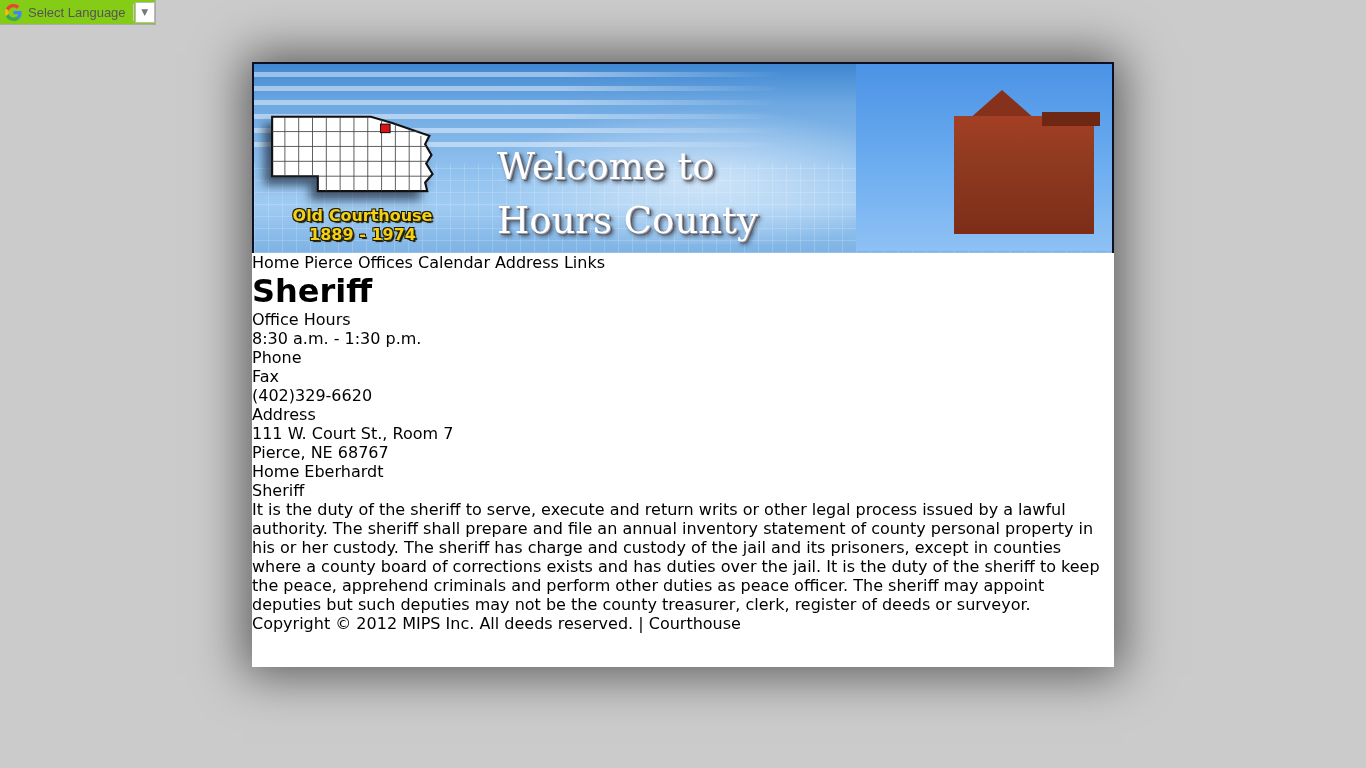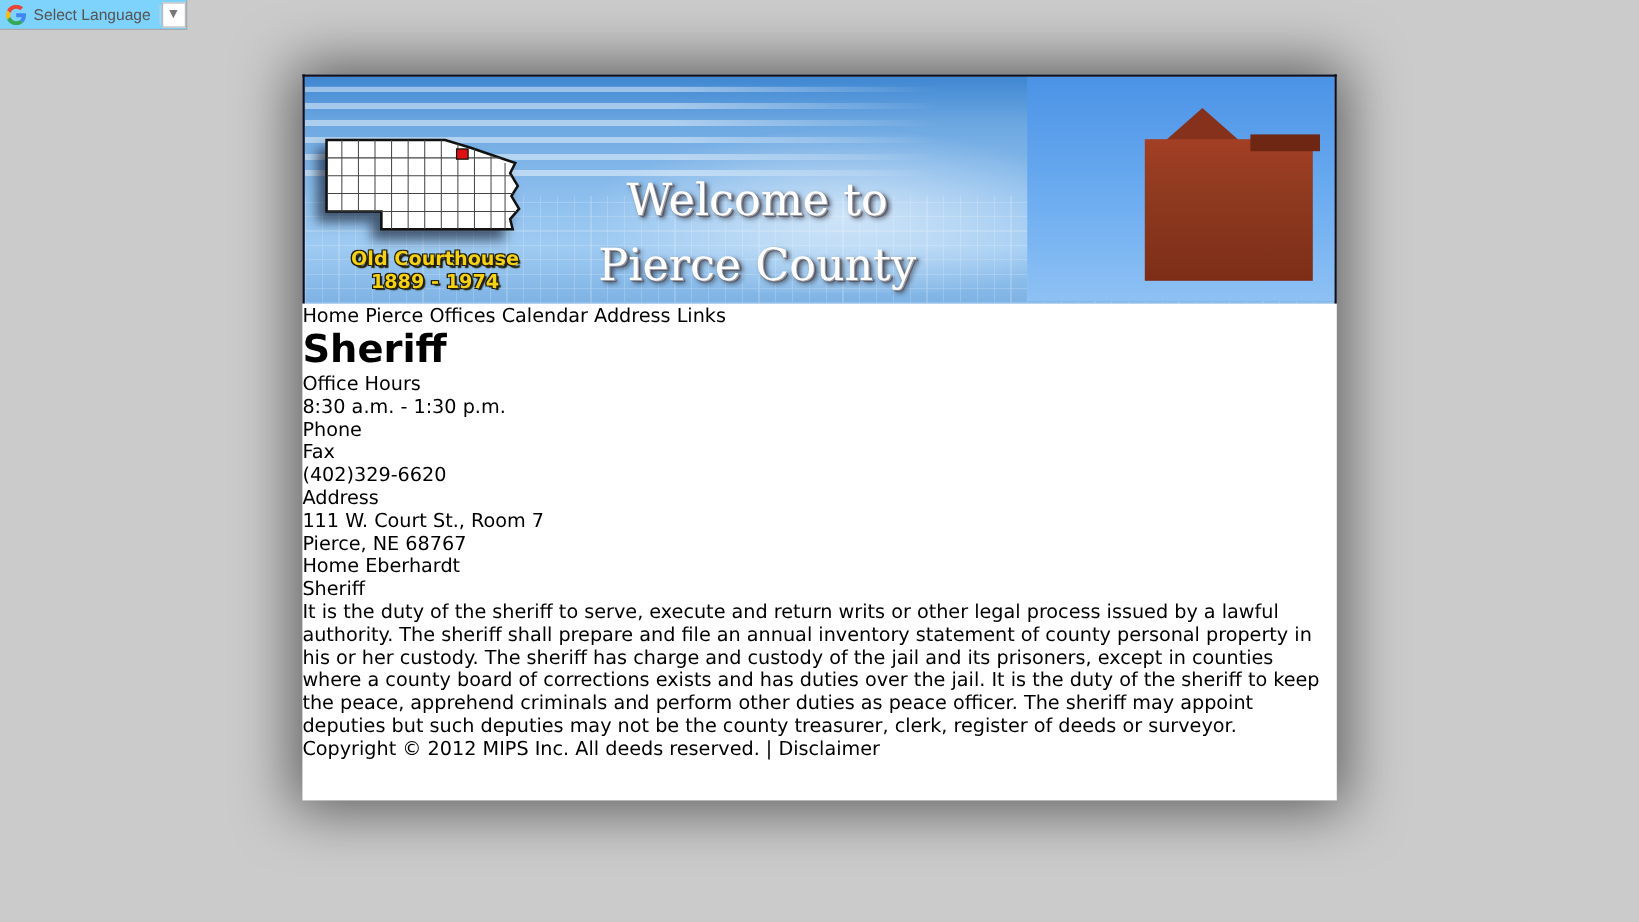--- a/index.html
+++ b/index.html
@@ -1,20 +1,20 @@
 <!DOCTYPE html>
 <html><head>
 <meta charset="utf-8">
 <style>
   * { margin:0; padding:0; box-sizing:border-box; }
   html,body { width:1366px; height:768px; overflow:hidden; }
   body { background:#cbcbcb; font-family:"DejaVu Sans", sans-serif; position:relative; }
 
   
-  .gt-widget { position:absolute; left:0; top:0; width:156px; height:25px; background:#7dd3fc;
+  .gt-widget { position:absolute; left:0; top:0; width:156px; height:25px; background:#84cc16;
     border-right:1px solid #aaa; border-bottom:1px solid #aaa; display:flex; align-items:center;
     padding-left:5px; z-index:5; cursor:pointer; }
   .g-icon { width:17px; height:17px; display:inline-block; margin-right:6px; }
   .g-icon svg { width:17px; height:17px; display:block; }
   .gt-label { font-family:"Liberation Sans", sans-serif; font-size:13px; color:#555; white-space:nowrap; }
   .gt-sep { width:1px; height:17px; background:#ccc; margin:0 0 0 7px; }
   .gt-arrow-box { width:20px; height:21px; border:1px solid #bbb; margin-left:1px; display:flex;
     align-items:center; justify-content:center; background:#fff; }
   .gt-arrow { font-size:9px; color:#777; }
 
@@ -35,21 +35,21 @@
     background:
       repeating-linear-gradient(90deg, rgba(255,255,255,0.5) 0 1px, transparent 1px 14px),
       repeating-linear-gradient(0deg, rgba(255,255,255,0.5) 0 1px, transparent 1px 12px); }
 
   .map-block { position:absolute; left:16px; top:46px; width:185px; }
   .map-block svg { filter:drop-shadow(-7px 8px 5px rgba(10,15,30,0.6)); }
   .map-caption { text-align:center; font-weight:bold; color:#f2d116; font-size:16px; line-height:19px;
     font-family:"DejaVu Sans", sans-serif; letter-spacing:0px;
     text-shadow:-1px -1px 0 #201a00, 1px -1px 0 #201a00, -1px 1px 0 #201a00, 2px 2px 1px #201a00; }
 
-  .welcome { position:absolute; left:227px; top:76px; width:300px; text-align:center;
+  .welcome { position:absolute; left:243px; top:76px; width:300px; 
     font-family:"DejaVu Serif","Liberation Serif",serif; font-size:37px; line-height:54px; color:#fff;
     text-shadow:1px 1px 0 #9a9aa6, 2px 2px 1px #55555f, 3px 3px 4px rgba(30,30,40,.8); }
 
   
   .photo { position:absolute; right:0; top:0; width:256px; height:187px; overflow:hidden;
     background:linear-gradient(180deg,#4b93e6 0%,#6dadf0 55%,#8ec1f4 100%); }
   .ph-bldg { position:absolute; left:98px; top:52px; width:140px; height:118px;
     background:linear-gradient(180deg,#a33f24 0%,#8e３a20 40%,#7d2d17 100%);
     background:linear-gradient(180deg,#a33f24 0%,#8e3a20 40%,#7d2d17 100%); }
   .ph-gable1 { position:absolute; left:112px; top:26px; width:0; height:0;
@@ -178,21 +178,21 @@
           <path d="M2,20 H160 M2,34 H160 M2,48 H160 M2,62 H160" fill="none"></path>
         </g>
         <rect x="104" y="13" width="9" height="8" fill="#dd1111" stroke="#111" stroke-width="1"></rect>
       </svg>
       <div class="map-caption">Old Courthouse</div>
       <div class="map-caption">1889 - 1974</div>
     </div>
 
     <div class="welcome">
       <div>Welcome to</div>
-      <div>Pierce County</div>
+      <div>Hours County</div>
       <div>Nebraska</div>
     </div>
   </div>
 
   <div class="navbar">
     <div class="green-bar">
       <div class="nav-row">
         <a class="nav-btn">Home</a>
         <a class="nav-btn">Pierce</a>
         <a class="nav-btn">Offices</a>
@@ -233,16 +233,16 @@
         <a class="official-name">Home Eberhardt</a>
         <div class="official-title">Sheriff</div>
       </div>
       <p class="description">It is the duty of the sheriff to serve, execute and return writs or other legal process issued by a lawful authority. The sheriff shall prepare and file an annual inventory statement of county personal property in his or her custody. The sheriff has charge and custody of the jail and its prisoners, except in counties where a county board of corrections exists and has duties over the jail. It is the duty of the sheriff to keep the peace, apprehend criminals and perform other duties as peace officer. The sheriff may appoint deputies but such deputies may not be the county treasurer, clerk, register of deeds or surveyor.</p>
     </div>
   </div>
 
   <div class="footer">
     <span>Copyright © 2012 MIPS Inc.</span>
     <span class="rights">All deeds reserved. |</span>
-    <a>Disclaimer</a>
+    <a>Courthouse</a>
   </div>
 
 </div>
 
 </body></html>

